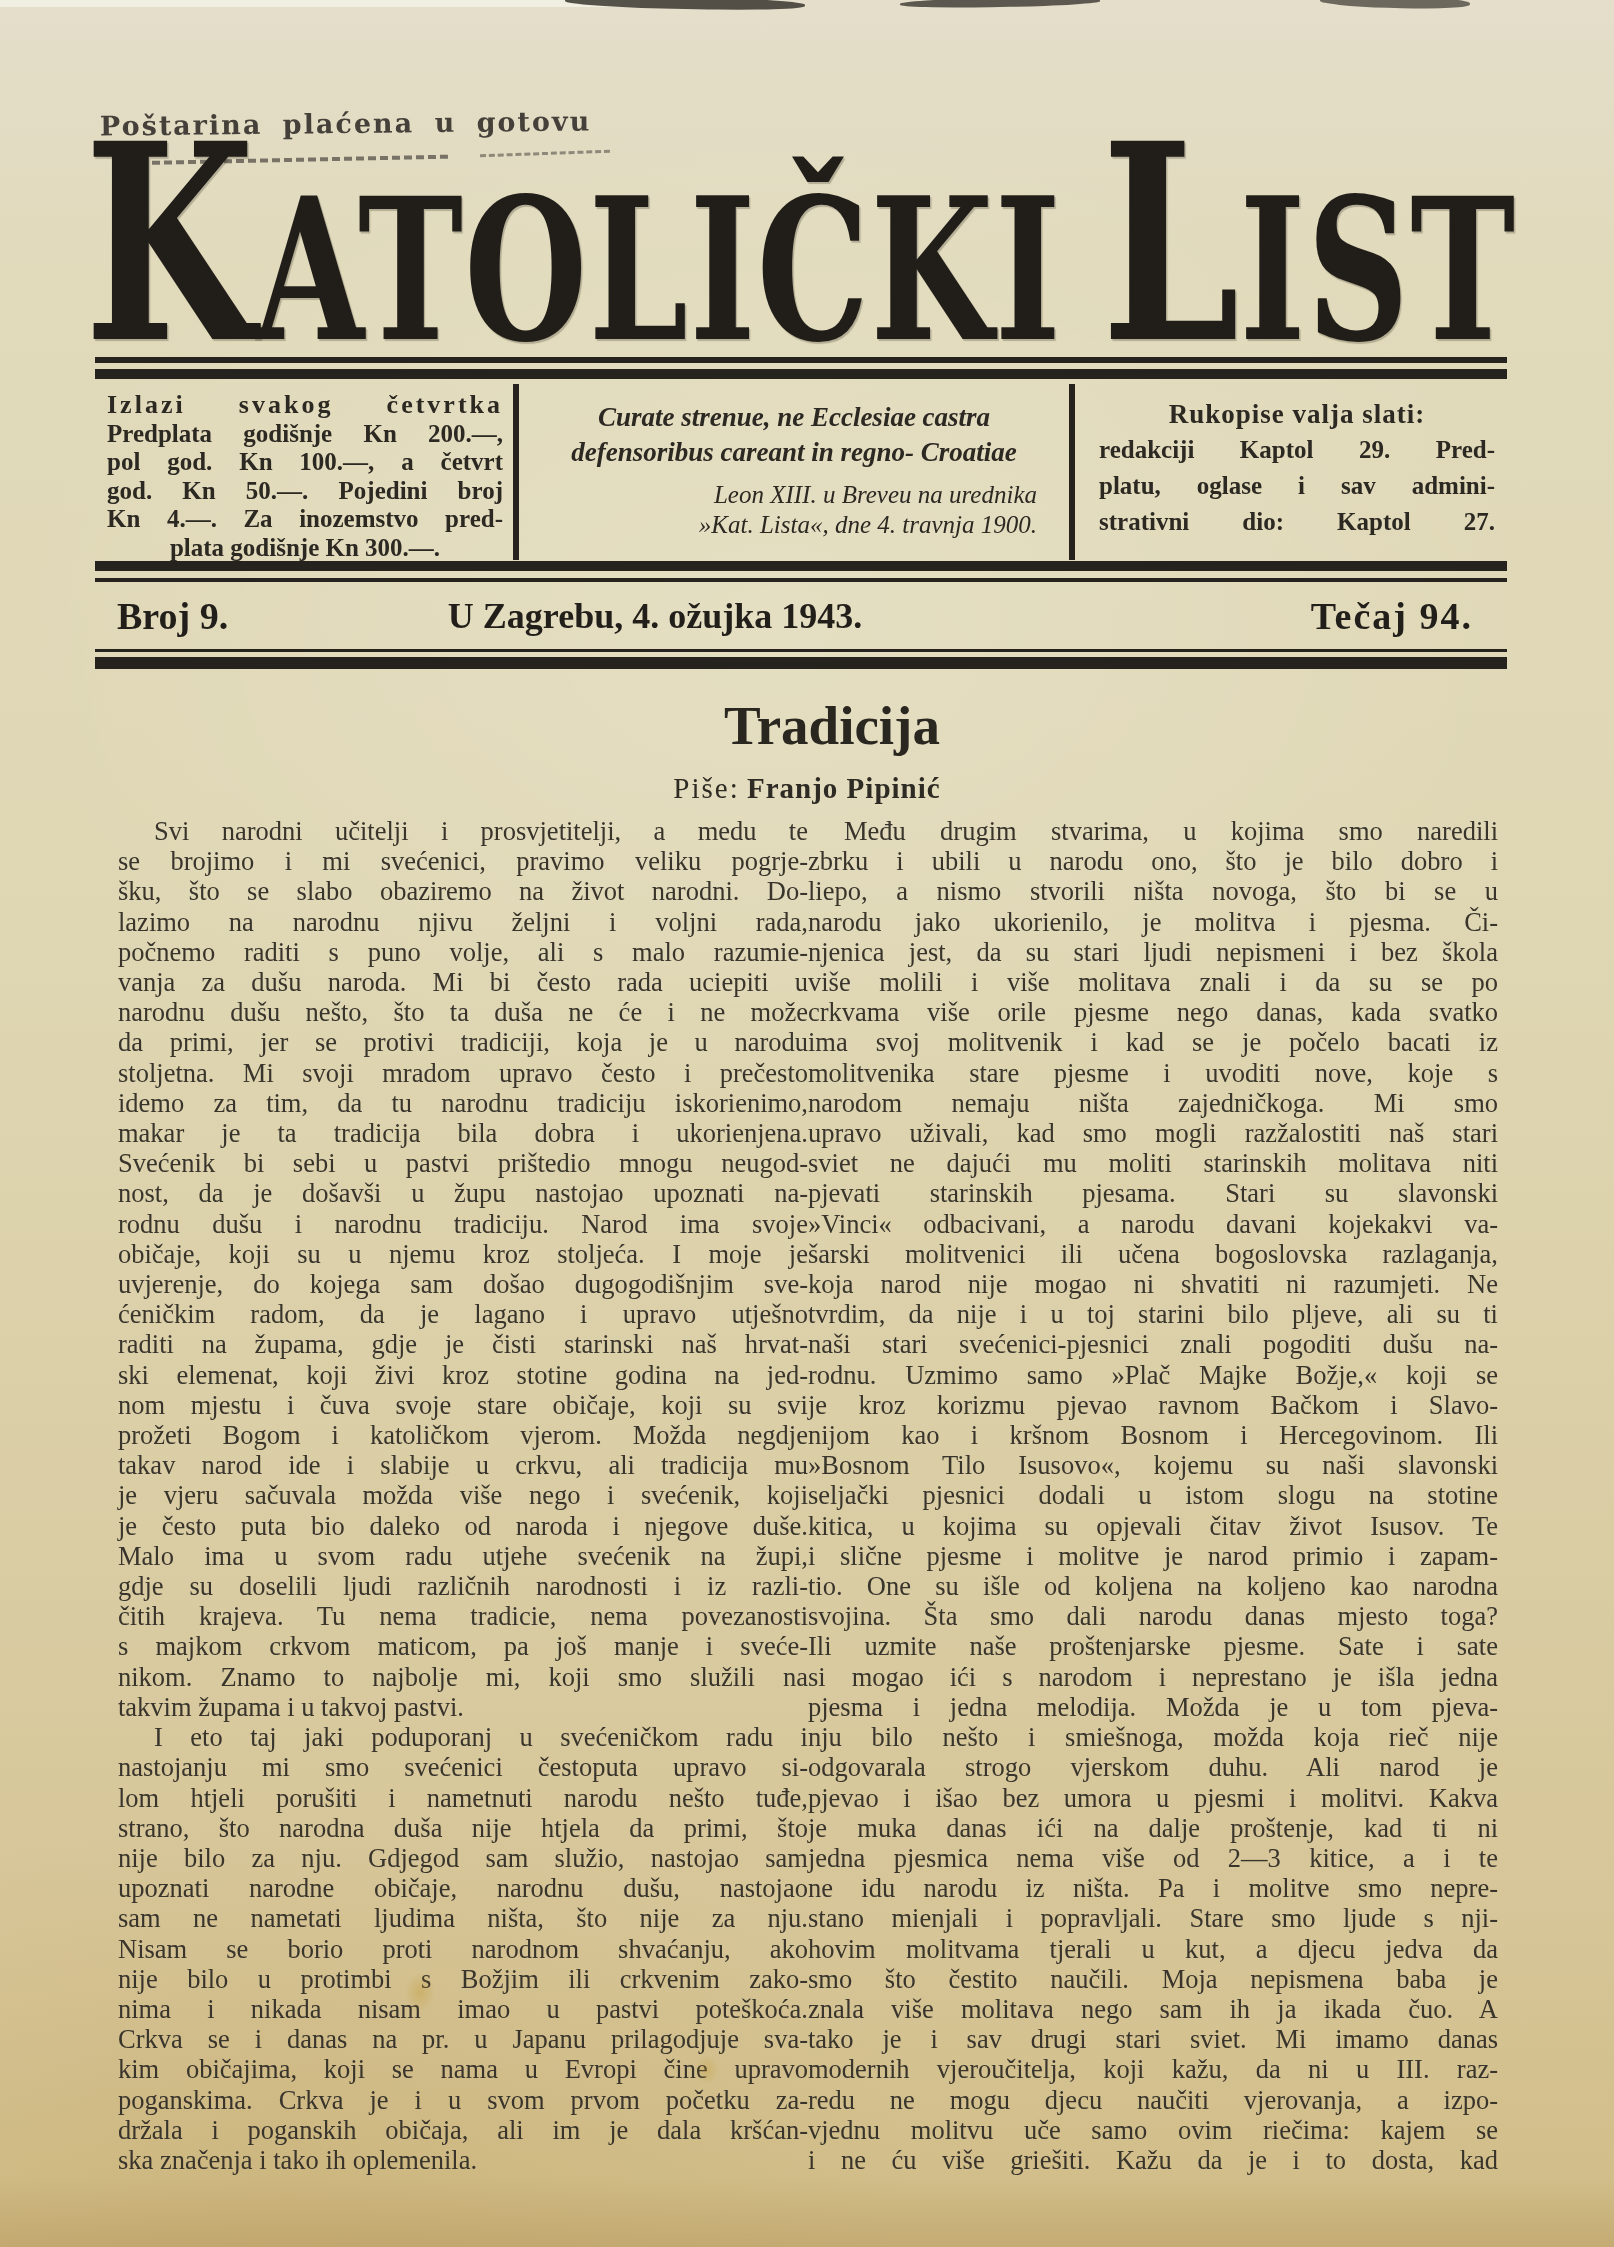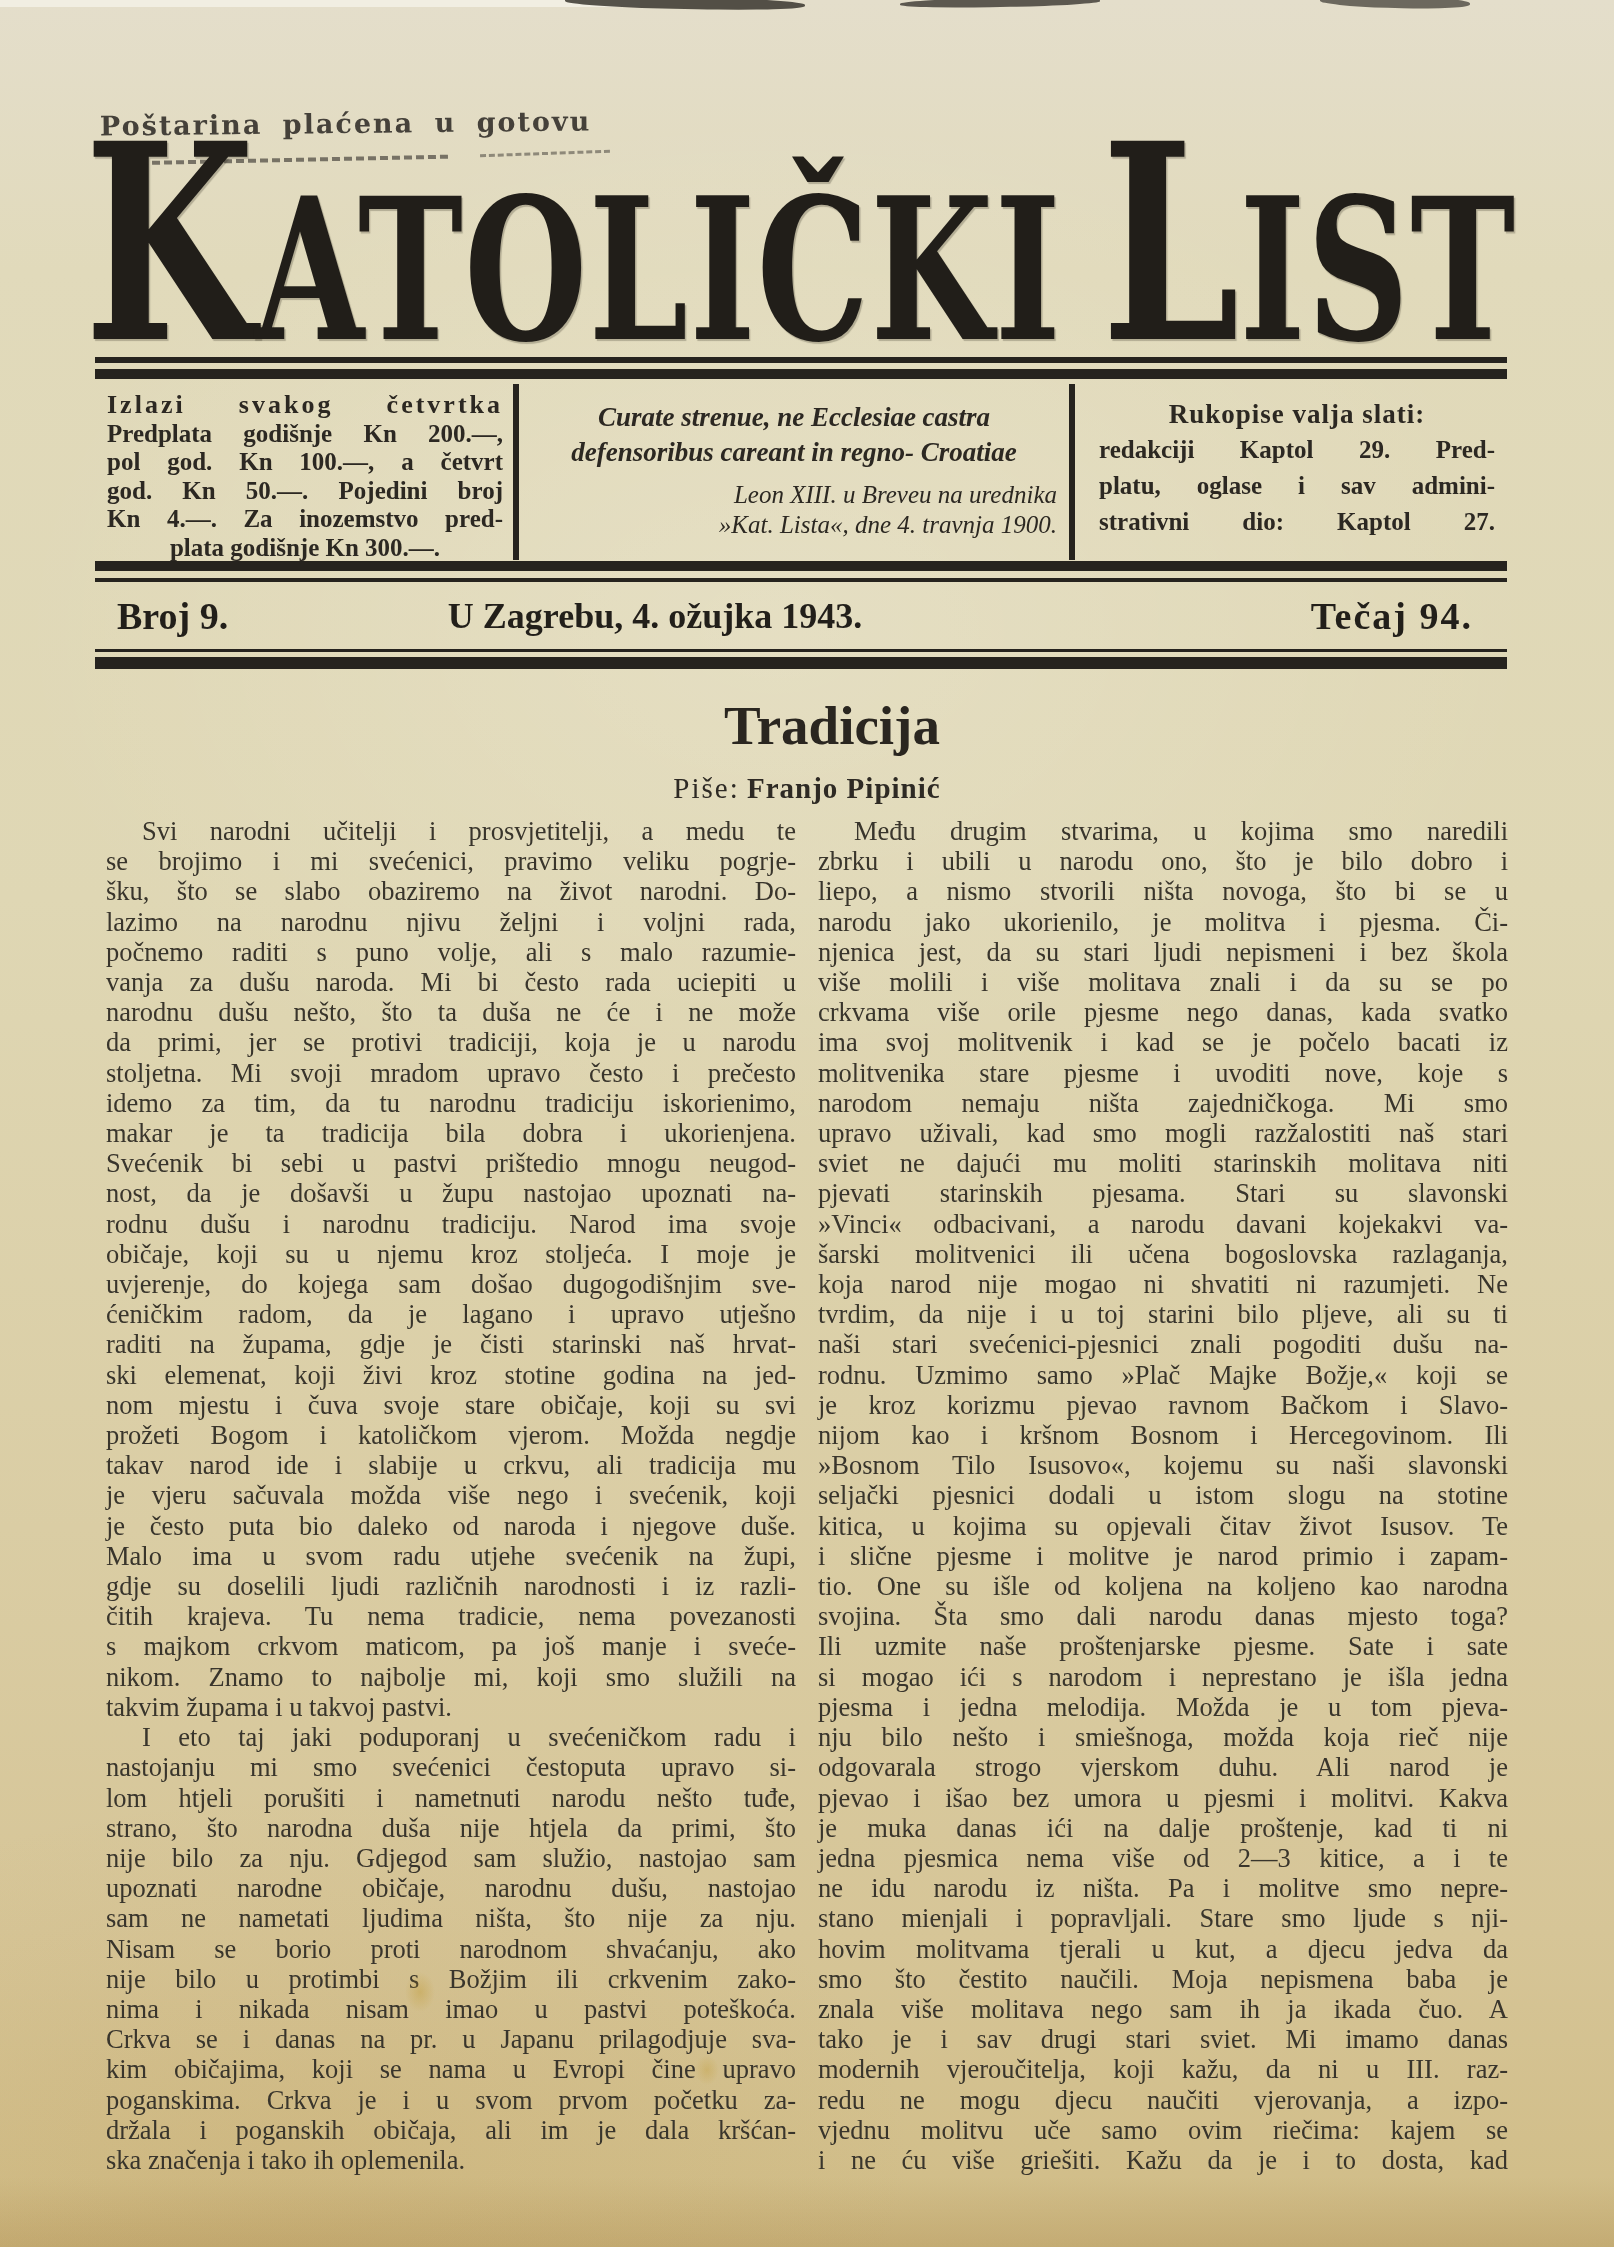--- a/index.html
+++ b/index.html
@@ -34,34 +34,34 @@
   .infobar{position:absolute;left:95px;top:384px;width:1412px;height:176px;display:flex;color:#2c2822;}
   .vsep{width:6px;background:#26231e;margin:0;}
   .ibox{box-sizing:border-box;}
   .left-box{width:418px;padding:6px 10px 0 12px;}
   .ib-head{font-weight:bold;font-size:26px;line-height:30px;letter-spacing:3px;text-align:justify;text-align-last:justify;}
   .ib-line{font-weight:bold;font-size:25px;line-height:28.4px;text-align:justify;text-align-last:justify;}
   .ib-line.centerline{text-align:center;text-align-last:center;}
   .mid-box{width:550px;padding-top:16px;text-align:center;font-style:italic;}
   .motto-line{font-weight:bold;font-size:27px;line-height:35px;}
   .mid-attr{margin-top:10px;}
-  .attr-line{font-size:25px;line-height:30px;text-align:right;padding-right:12px;}
+  .attr-line{font-size:25px;line-height:30px;text-align:right;padding-right:32px;}
   .right-box{width:432px;padding:12px 12px 0 24px;}
   .ib-head2{font-weight:bold;font-size:27px;line-height:36px;text-align:center;letter-spacing:1px;}
   .right-box .ib-line{line-height:36px;}
   .dateline{position:absolute;left:95px;top:588px;width:1412px;height:54px;font-weight:bold;color:#221f1a;}
   .dl-left{position:absolute;left:22px;top:6px;font-size:38px;}
   .dl-center{position:absolute;left:0;right:0;top:7px;text-align:center;font-size:36px;transform:translateX(-146px);}
   .dl-right{position:absolute;right:34px;top:6px;font-size:38px;letter-spacing:2px;}
   .title{position:absolute;left:0;width:100%;top:694px;margin:0;text-align:center;font-size:55px;font-weight:bold;
     color:#2a2620;transform:translateX(25px);}
   .byline{position:absolute;left:0;width:100%;top:772px;text-align:center;font-size:29px;color:#2e2a24;}
   .byline .blabel{letter-spacing:2px;}
   .byline .author{font-weight:bold;letter-spacing:1px;margin-top:8px;}
-  .columns{position:absolute;left:106px;top:816px;width:1402px;display:flex;gap:22px;color:#39352c;}
+  .columns{position:absolute;left:118px;top:816px;width:1402px;display:flex;color:#39352c;}
   .col{width:690px;}
   .tline{font-size:26.5px;line-height:30.2px;text-align:justify;text-align-last:justify;}
   .tline.indent{text-indent:36px;}
   .tline.endline{text-align-last:left;}
   .stain{position:absolute;border-radius:50%;pointer-events:none;}
   .stain1{left:405px;top:1972px;width:30px;height:40px;background:radial-gradient(closest-side,rgba(190,150,40,.35),transparent);}
   .stain2{left:695px;top:2055px;width:24px;height:30px;background:radial-gradient(closest-side,rgba(190,150,40,.30),transparent);}
   .bottom-shade{position:absolute;left:0;bottom:0;width:100%;height:70px;background:linear-gradient(180deg,transparent,rgba(140,95,30,.18));}
 </style>
 </head>

